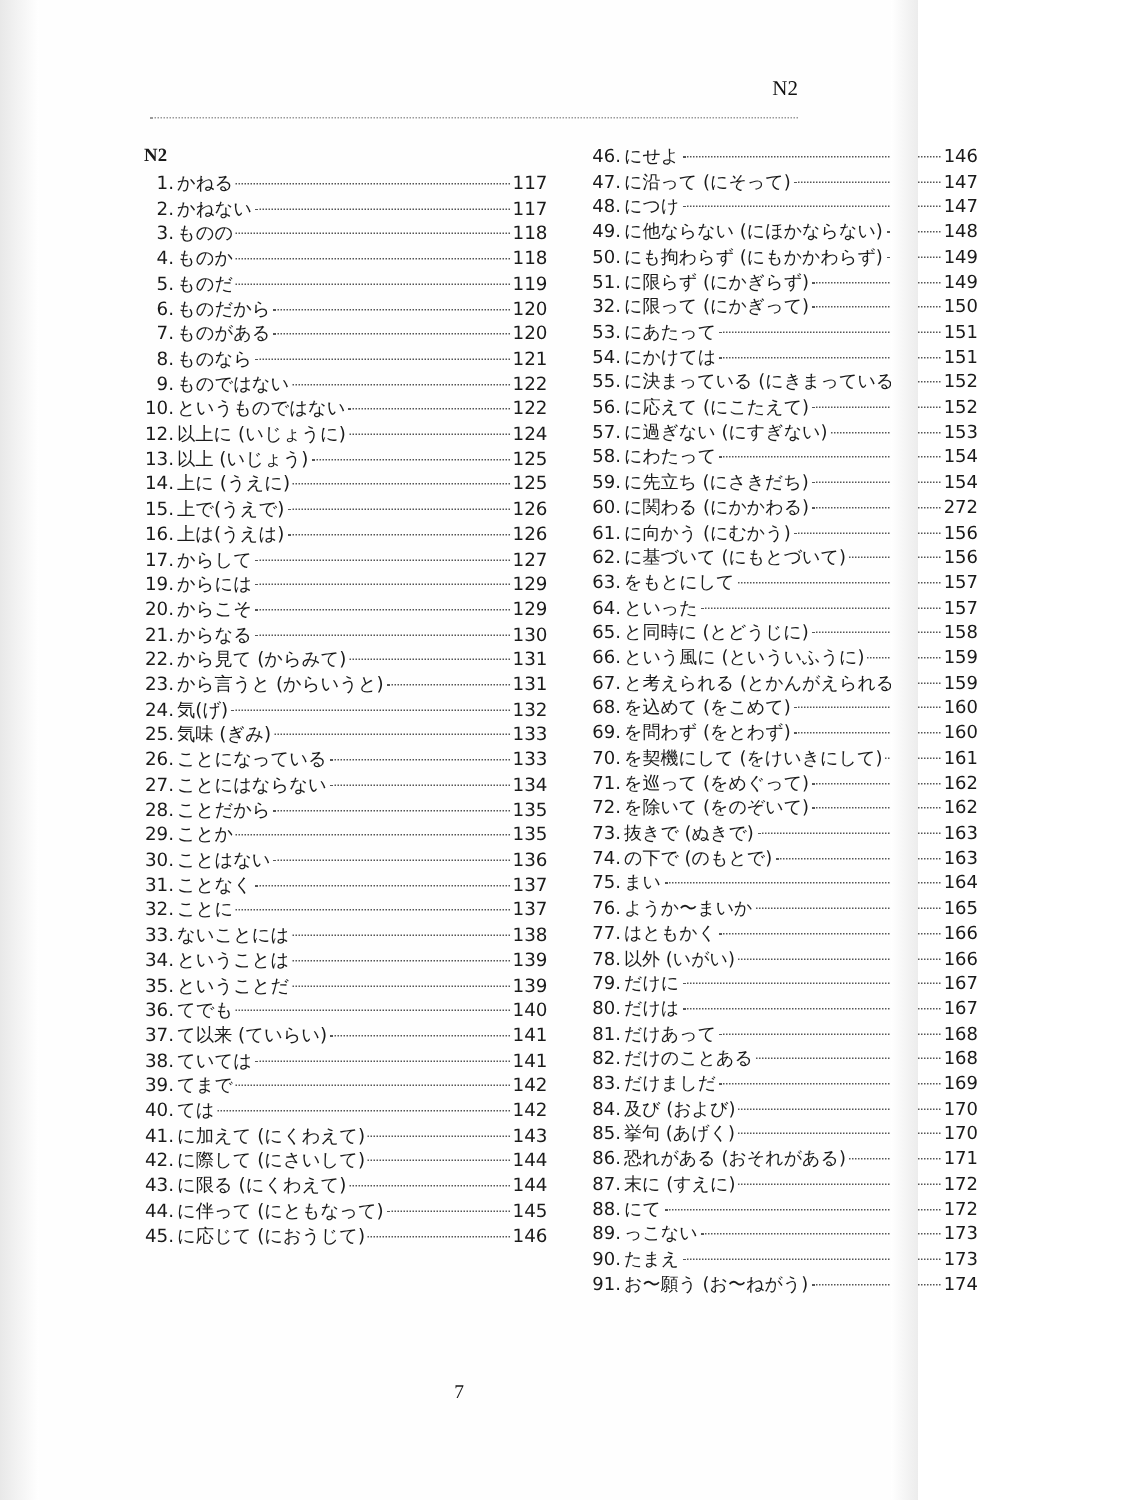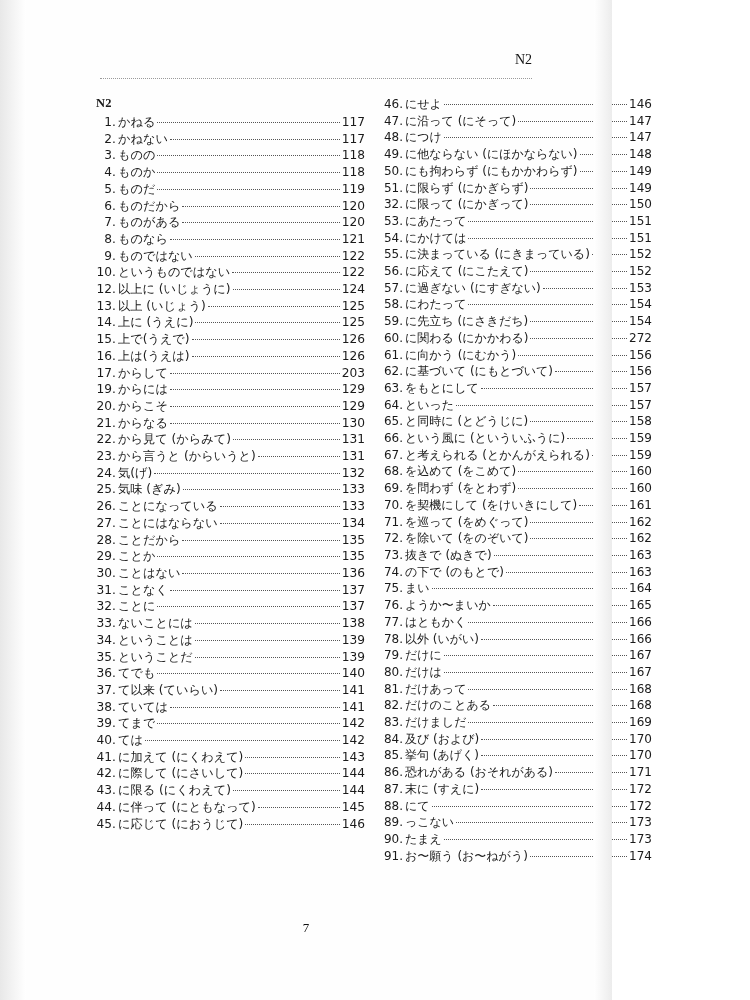--- a/index.html
+++ b/index.html
@@ -106,20 +106,21 @@
     top: -3px;
     border-bottom: 1px dotted #555;
     min-width: 6px;
   }
   .entry .pg {
     flex: 0 0 auto;
     text-align: right;
   }
   .col-right .entry {
     font-size: 12.0px;
+    margin-left: 11px;
   }
   .folio {
     position: absolute;
     left: 0;
     right: 0;
     top: 920px;
     text-align: center;
     font-size: 13px;
     font-family: "Liberation Serif", serif;
     color: #111;
@@ -227,21 +228,21 @@
           <div class="entry">
             <span class="num">16.</span>
             <span class="term">上は(うえは)</span>
             <span class="dots"></span>
             <span class="pg">126</span>
           </div>
           <div class="entry">
             <span class="num">17.</span>
             <span class="term">からして</span>
             <span class="dots"></span>
-            <span class="pg">203</span>
+            <span class="pg">127</span>
           </div>
           <div class="entry">
             <span class="num">19.</span>
             <span class="term">からには</span>
             <span class="dots"></span>
             <span class="pg">129</span>
           </div>
           <div class="entry">
             <span class="num">20.</span>
             <span class="term">からこそ</span>

